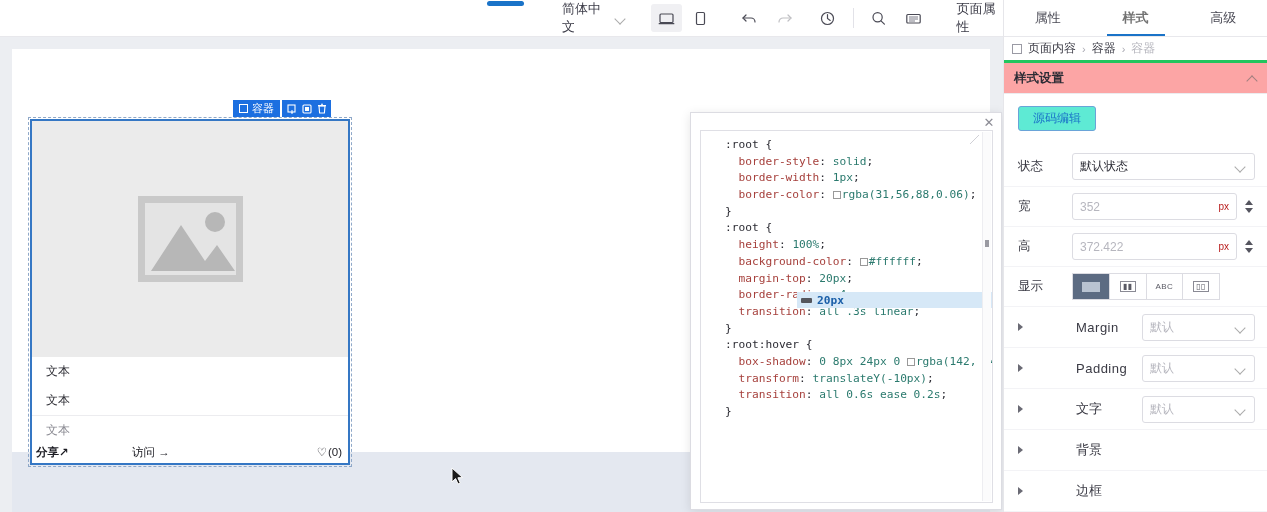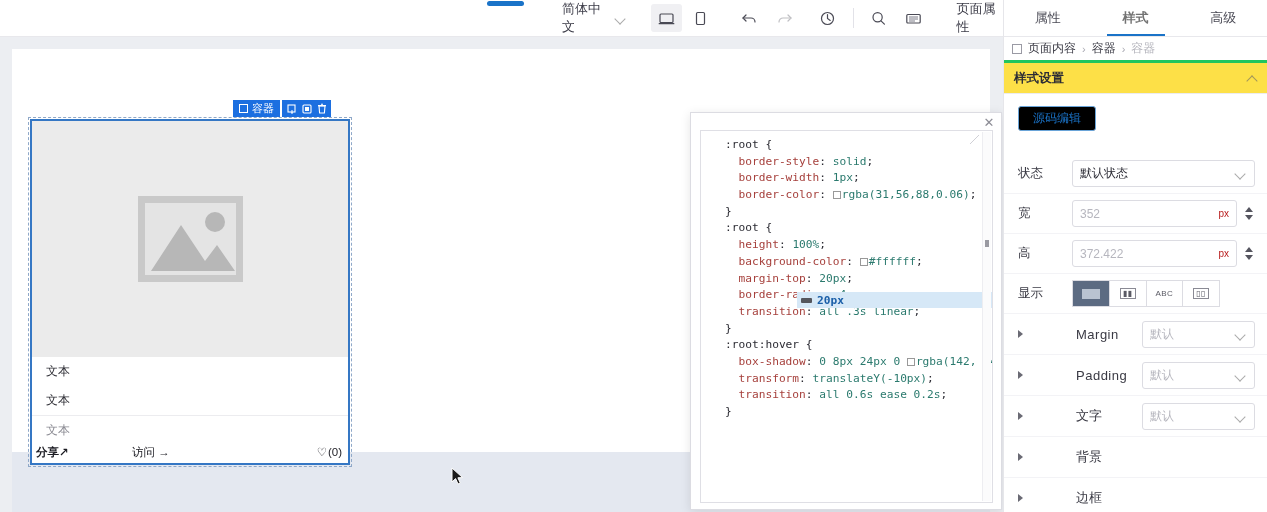--- a/index.html
+++ b/index.html
@@ -195,31 +195,31 @@
     height: 26px; display: flex; align-items: center; gap: 6px;
     padding: 0 8px; font-size: 12px; color: #3a3a44;
     border-bottom: 3px solid #22c55e;
   }
   .bc-box { width: 10px; height: 10px; border: 1px solid #9a9aa4; }
   .bc-sep { color: #a9a9b2; font-size: 11px; }
   .bc-dim { color: #b4b4bc; }
   .sec-head {
     height: 31px; display: flex; align-items: center; justify-content: space-between;
     padding: 0 10px; font-size: 12.5px; color: #2c2c35; font-weight: bold;
-    background: #fde047; border-bottom: 1px solid #ececef;
+    background: #fca5a5; border-bottom: 1px solid #ececef;
   }
   .caret-up { width: 10px; height: 6px; position: relative; opacity:.6;}
   .caret-up::before {
     content:""; position:absolute; left:1px; top:2px; width:7px; height:7px;
     border-left:1.3px solid #666; border-top:1.3px solid #666;
     transform: rotate(45deg);
   }
   .src-btn {
-    margin: 12px 0 23px 14px; width: 78px; height: 25px;
-    border: 1px solid #6aa4d8; border-radius: 3px; background: #000000;
+    margin: 12px 0 16px 14px; width: 78px; height: 25px;
+    border: 1px solid #6aa4d8; border-radius: 3px; background: #5eead4;
     color: #1a73c8; font-size: 12px; display:flex; align-items:center;
     justify-content:center; cursor: pointer;
   }
   .prop-row {
     display: flex; align-items: center; height: 40px; padding: 0 12px 0 14px;
     border-bottom: 1px solid #f3f3f6;
   }
   .prop-label { width: 54px; font-size: 12.5px; color: #3a3a44; }
   .field {
     flex: 1; height: 27px; border: 1px solid #dcdce2; border-radius: 3px;

